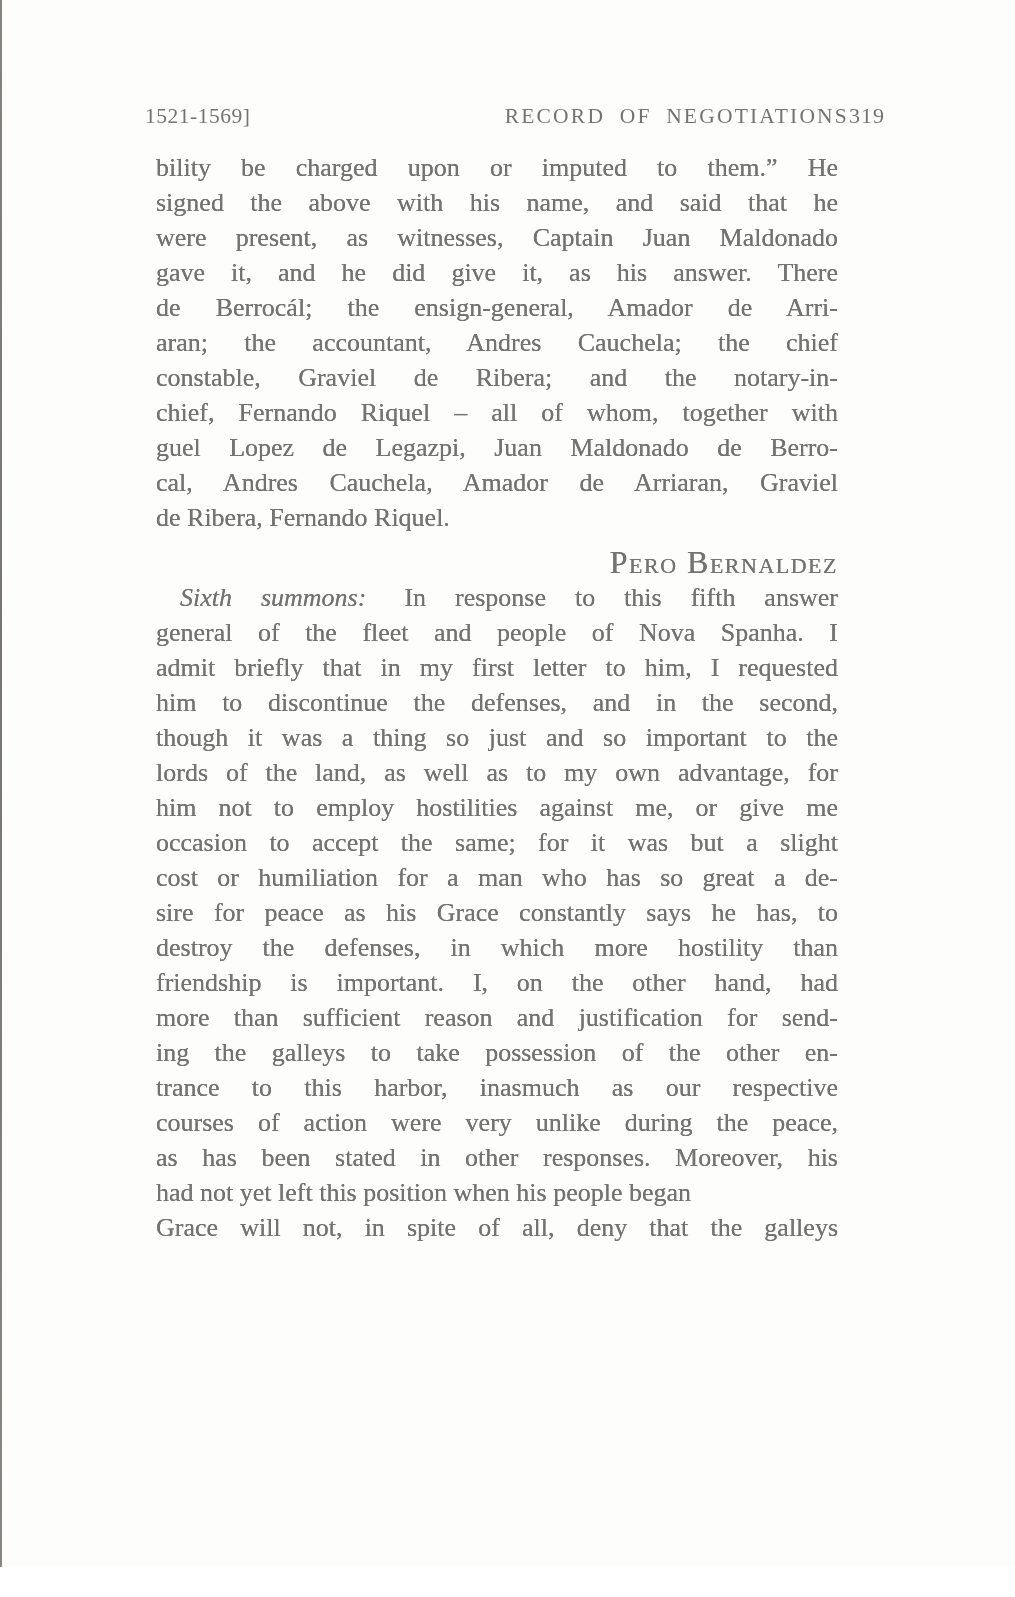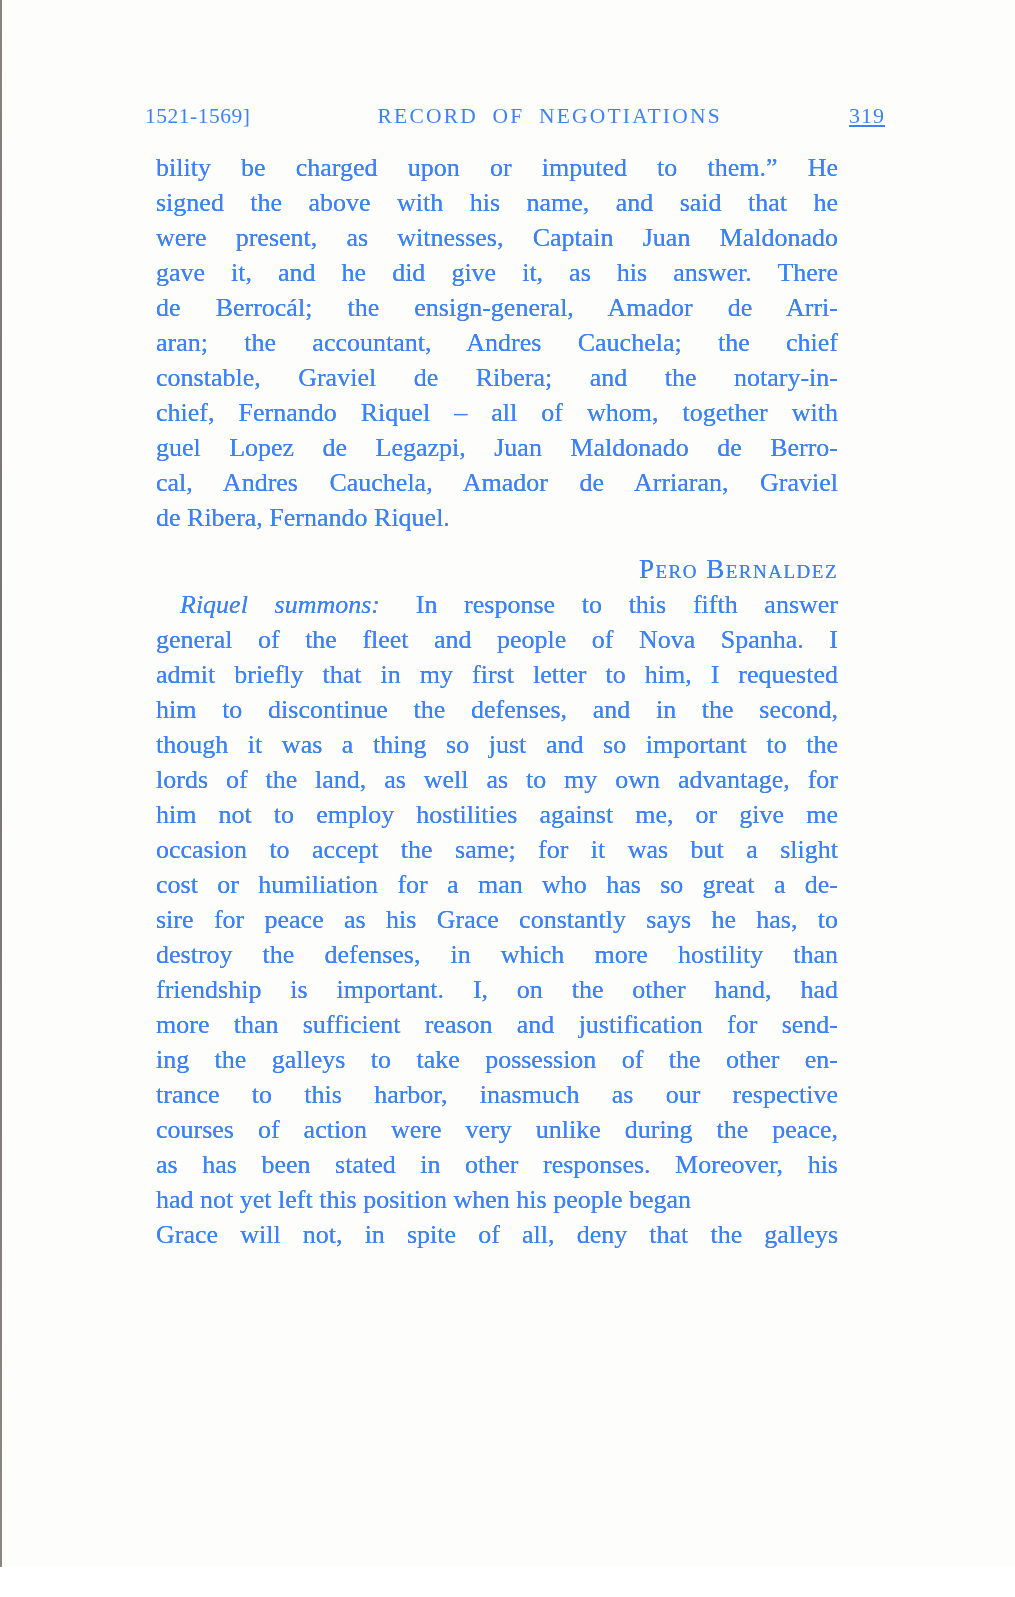--- a/index.html
+++ b/index.html
@@ -5,21 +5,21 @@
   html, body {
     margin: 0;
     padding: 0;
     background: #ffffff;
   }
   .page {
     position: relative;
     width: 1015px;
     height: 1567px;
     background: #fdfdfc;
-    color: #3b82f6;
+    color: #737373;
     font-family: "Liberation Serif", serif;
     overflow: hidden;
   }
   .scan-edge {
     position: absolute;
     left: 0;
     top: 0;
     width: 2px;
     height: 100%;
     background: linear-gradient(180deg, #6b645e 0%, #57514d 40%, #6f6862 100%);
@@ -33,30 +33,29 @@
     display: flex;
     align-items: baseline;
     font-size: 21.5px;
   }
   .h-date {
     letter-spacing: 0.5px;
     white-space: nowrap;
   }
   .h-title {
     flex: 1;
-    text-align: center;
+    text-align: right;
     letter-spacing: 2.2px;
     word-spacing: 7px;
     white-space: nowrap;
   }
   .h-page {
     white-space: nowrap;
     font-size: 22px;
     letter-spacing: 1px;
-    text-decoration: underline;
   }
   .text-body {
     position: absolute;
     left: 156px;
     top: 150px;
     width: 682px;
     font-size: 26px;
     line-height: 35px;
     text-shadow: 0 0 0.4px currentColor; 
   }
@@ -71,24 +70,24 @@
     text-align-last: left;
   }
   .line.first-indent {
     padding-left: 24px;
   }
   .italic-lead {
     font-style: italic;
     margin-right: 9px;
   }
   .signature-line {
-    margin-top: 17px;
+    margin-top: 10px;
     text-align: right;
     font-variant: small-caps;
-    font-size: 27px;
+    font-size: 32px;
     letter-spacing: 1.5px;
     height: 35px;
     line-height: 35px;
   }
 </style>
 </head>
 <body>
 
 <div class="page">
 
@@ -112,21 +111,21 @@
       <div class="line">constable, Graviel de Ribera; and the notary-in-</div>
       <div class="line">chief, Fernando Riquel – all of whom, together with</div>
       <div class="line">guel Lopez de Legazpi, Juan Maldonado de Berro-</div>
       <div class="line">cal, Andres Cauchela, Amador de Arriaran, Graviel</div>
       <div class="line para-end">de Ribera, Fernando Riquel.</div>
     </div>
 
     <div class="signature-line">Pero Bernaldez</div>
 
     <div>
-      <div class="line first-indent"><span class="italic-lead">Riquel summons:</span> <span>In response to this fifth answer</span></div>
+      <div class="line first-indent"><span class="italic-lead">Sixth summons:</span> <span>In response to this fifth answer</span></div>
       <div class="line">general of the fleet and people of Nova Spanha. I</div>
       <div class="line">admit briefly that in my first letter to him, I requested</div>
       <div class="line">him to discontinue the defenses, and in the second,</div>
       <div class="line">though it was a thing so just and so important to the</div>
       <div class="line">lords of the land, as well as to my own advantage, for</div>
       <div class="line">him not to employ hostilities against me, or give me</div>
       <div class="line">occasion to accept the same; for it was but a slight</div>
       <div class="line">cost or humiliation for a man who has so great a de-</div>
       <div class="line">sire for peace as his Grace constantly says he has, to</div>
       <div class="line">destroy the defenses, in which more hostility than</div>

